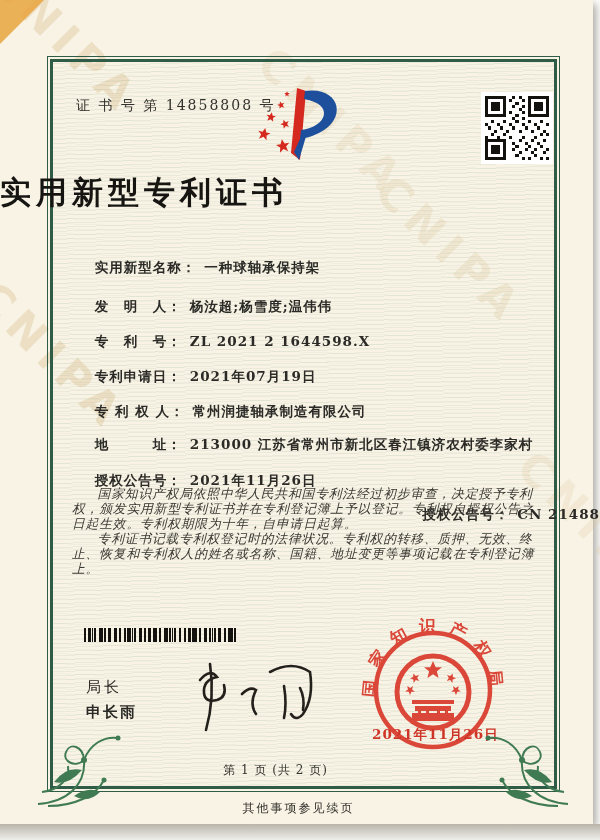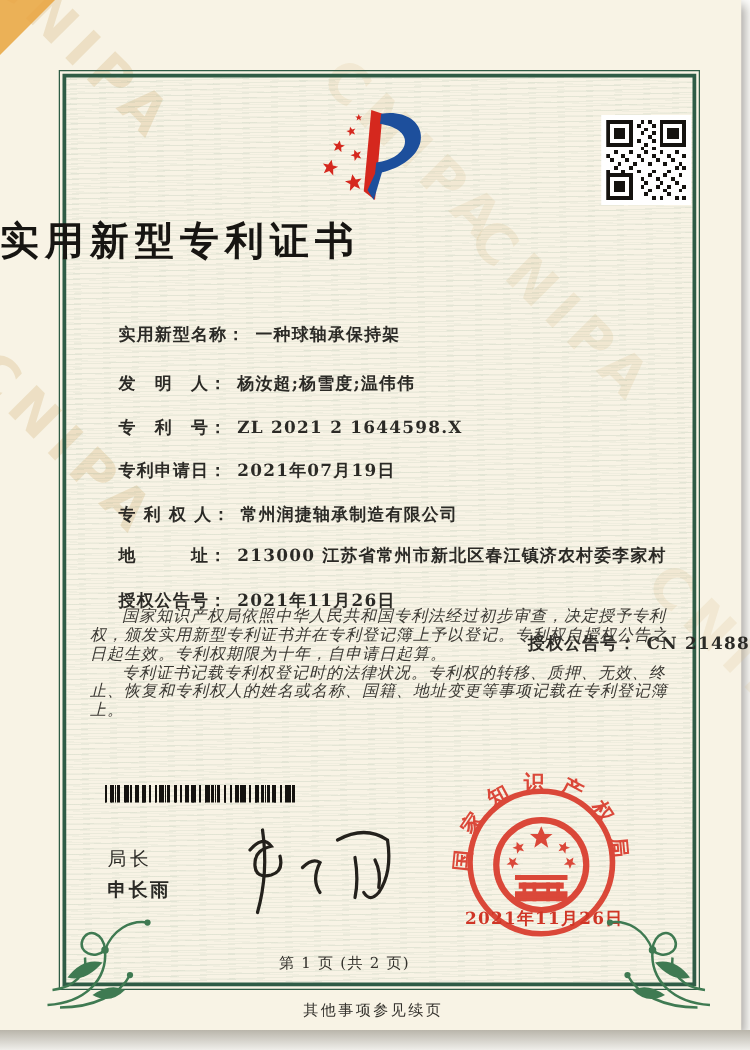--- a/index.html
+++ b/index.html
@@ -89,20 +89,21 @@
   <span class="wm" style="left:-28px;top:14px;">CNIPA</span>
   <span class="wm" style="left:238px;top:96px;opacity:.55;">CNIPA</span>
   <span class="wm" style="left:356px;top:224px;opacity:.6;">CNIPA</span>
   <span class="wm" style="left:-42px;top:330px;">CNIPA</span>
   <span class="wm" style="left:498px;top:500px;opacity:.55;">CNIPA</span>
 
   <div class="waves"></div>
   <div class="corner-fold"></div>
   <div class="frame"></div>
 
+  <div class="cert-no">证 书 号 第 14858808 号</div>
 
   <svg class="logo" width="104" height="82" viewBox="0 0 104 82">
     <defs>
       <path id="star" d="M0,-5 L1.5,-1.6 5,-1.6 2.2,0.7 3.1,4.5 0,2.3 -3.1,4.5 -2.2,0.7 -5,-1.6 -1.5,-1.6 Z"></path>
     </defs>
     <g fill="#d5281e">
       <use href="#star" transform="translate(40,10) scale(0.55)"></use>
       <use href="#star" transform="translate(34,21) scale(0.75) rotate(-15)"></use>
       <use href="#star" transform="translate(24,33) scale(0.95) rotate(10)"></use>
       <use href="#star" transform="translate(38,40) scale(0.9) rotate(-20)"></use>

